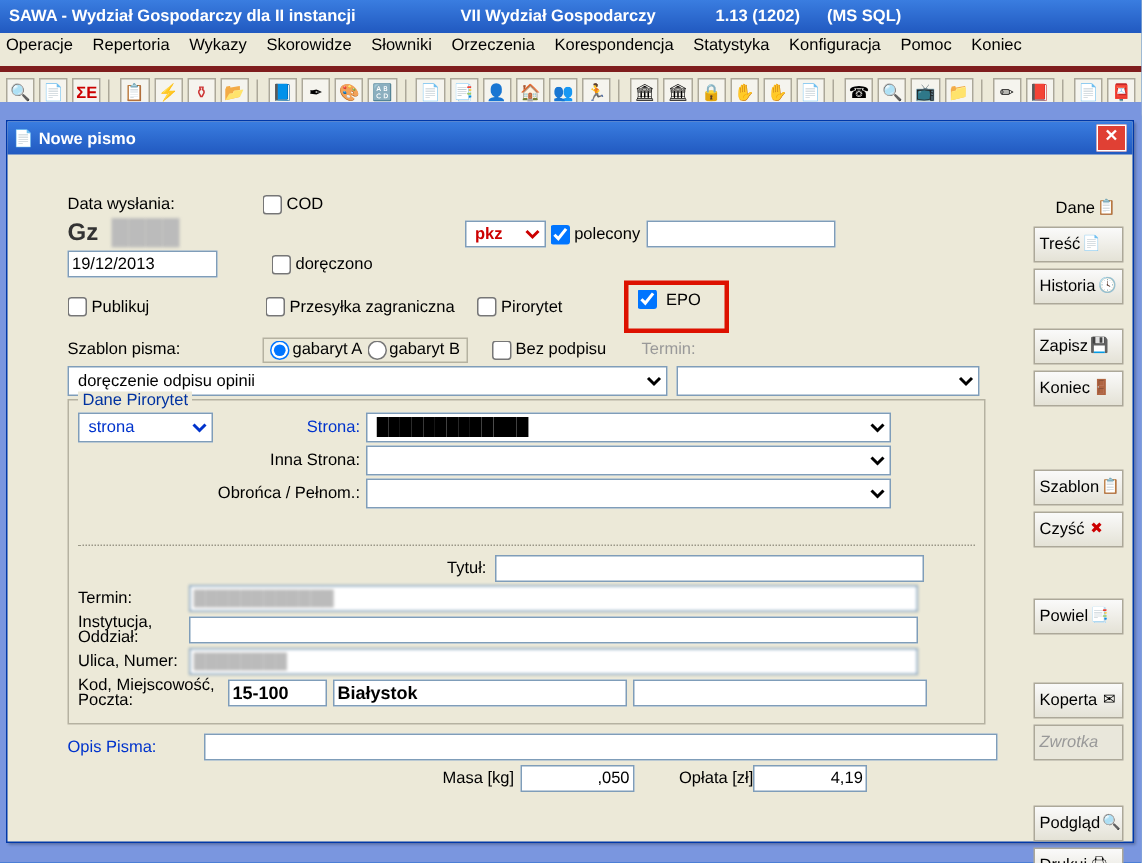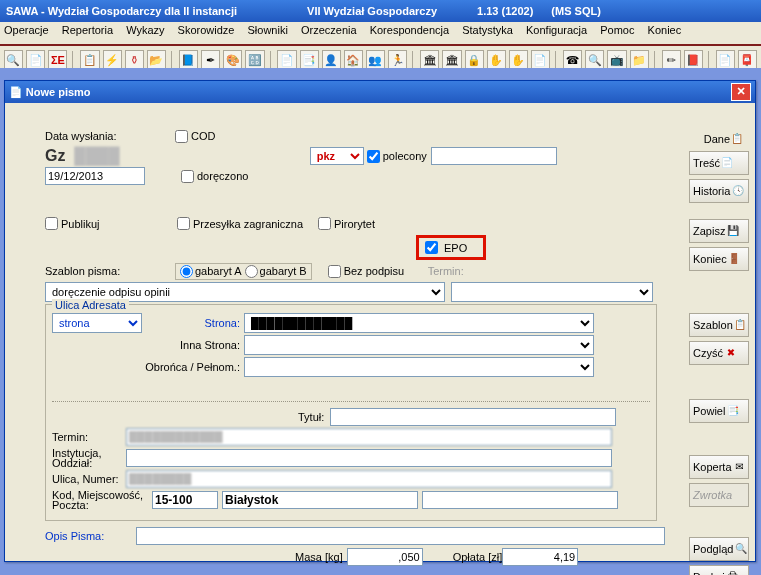--- a/index.html
+++ b/index.html
@@ -21,21 +21,21 @@
     display: flex;
     gap: 10px;
   }
   .titlebar .t2 { margin-left: 60px; }
   .titlebar .t3 { margin-left: 30px; }
   .titlebar .t4 { margin-left: 8px; }
   .menubar {
     background: #ece9d8;
     height: 18px;
     padding: 2px 4px;
-    border-bottom: 2px solid #7f1d1d;
+    border-bottom: 4px solid #7f1d1d;
     font-size: 11px;
   }
   .menubar span { margin-right: 10px; cursor: default; }
   .toolbar {
     background: #ece9d8;
     height: 24px;
     padding: 2px 4px;
     border-bottom: 1px solid #aca899;
     display: flex;
     gap: 3px;
@@ -337,21 +337,21 @@
             <span class="lbl">doręczono</span>
         </div>
         <div class="row">
           <input type="checkbox" style="">
             <span class="lbl" style="width:86px">Publikuj</span>
           <span style="width:30px"></span>
           <input type="checkbox" style="">
             <span class="lbl" style="width:125px">Przesyłka zagraniczna</span>
           <input type="checkbox" style="">
             <span class="lbl" style="width:62px">Pirorytet</span>
-          <span class="red-box flex-gap" style="margin-left:20px;padding:3px 16px 3px 6px;margin-top:48px;">
+          <span class="red-box flex-gap" style="margin-left:20px;padding:3px 16px 13px 6px;">
             <input type="checkbox" checked="" style="">
               <span class="lbl">EPO</span>
           </span>
         </div>
         <div class="row">
           <span class="align-label">Szablon pisma:</span>
           <span style="width:30px"></span>
           <span class="group-frame">
             <input type="radio" name="gab" checked="" style=""><span>gabaryt A</span>&nbsp;
             <input type="radio" name="gab" style=""><span>gabaryt B</span>
@@ -362,21 +362,21 @@
           <span class="lbl disabled-text" style="margin-left:8px;">Termin:</span>
         </div>
         <div class="row">
           <select style="width:400px;height:20px">
             <option>doręczenie odpisu opinii</option>
           </select>
           <select style="width:202px;height:20px;margin-left:6px"><option></option></select>
         </div>
 
         <div class="fieldset" style="width:598px;">
-          <span class="legend">Ulica Adresata</span>
+          <span class="legend">Dane Pirorytet</span>
           <div style="margin-top:-8px;">
             <div class="row">
               <select class="addressee-select">
                 <option>strona</option>
               </select>
               <span class="align-label-sm" style="color:#0033cc;">Strona:</span>
               <select class="sel-wide"><option class="smudge">█████████████</option></select>
             </div>
             <div class="row">
               <span style="width:90px"></span>

